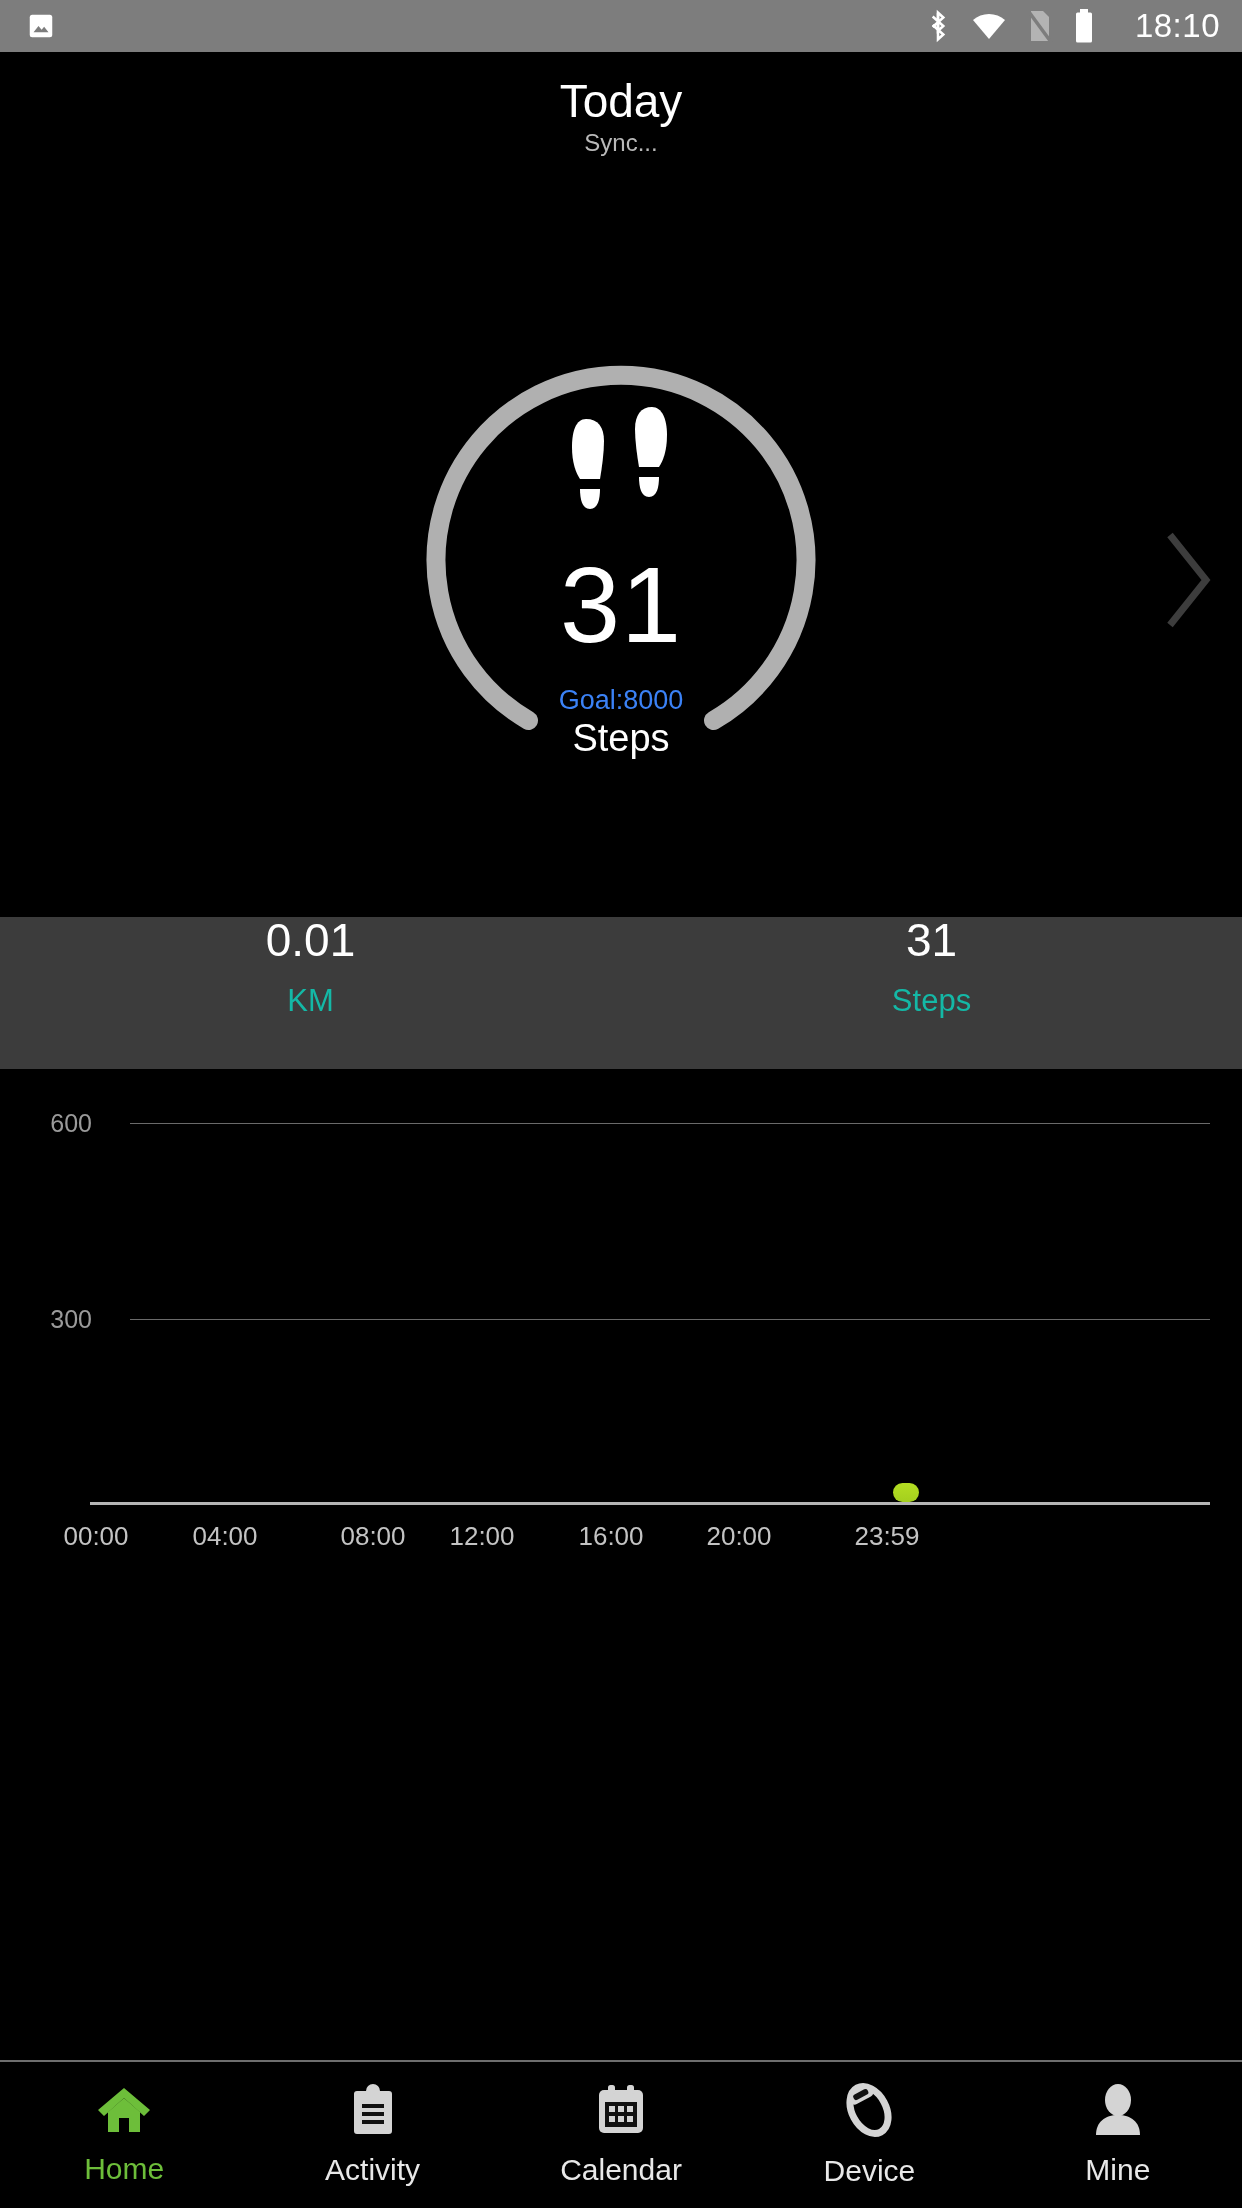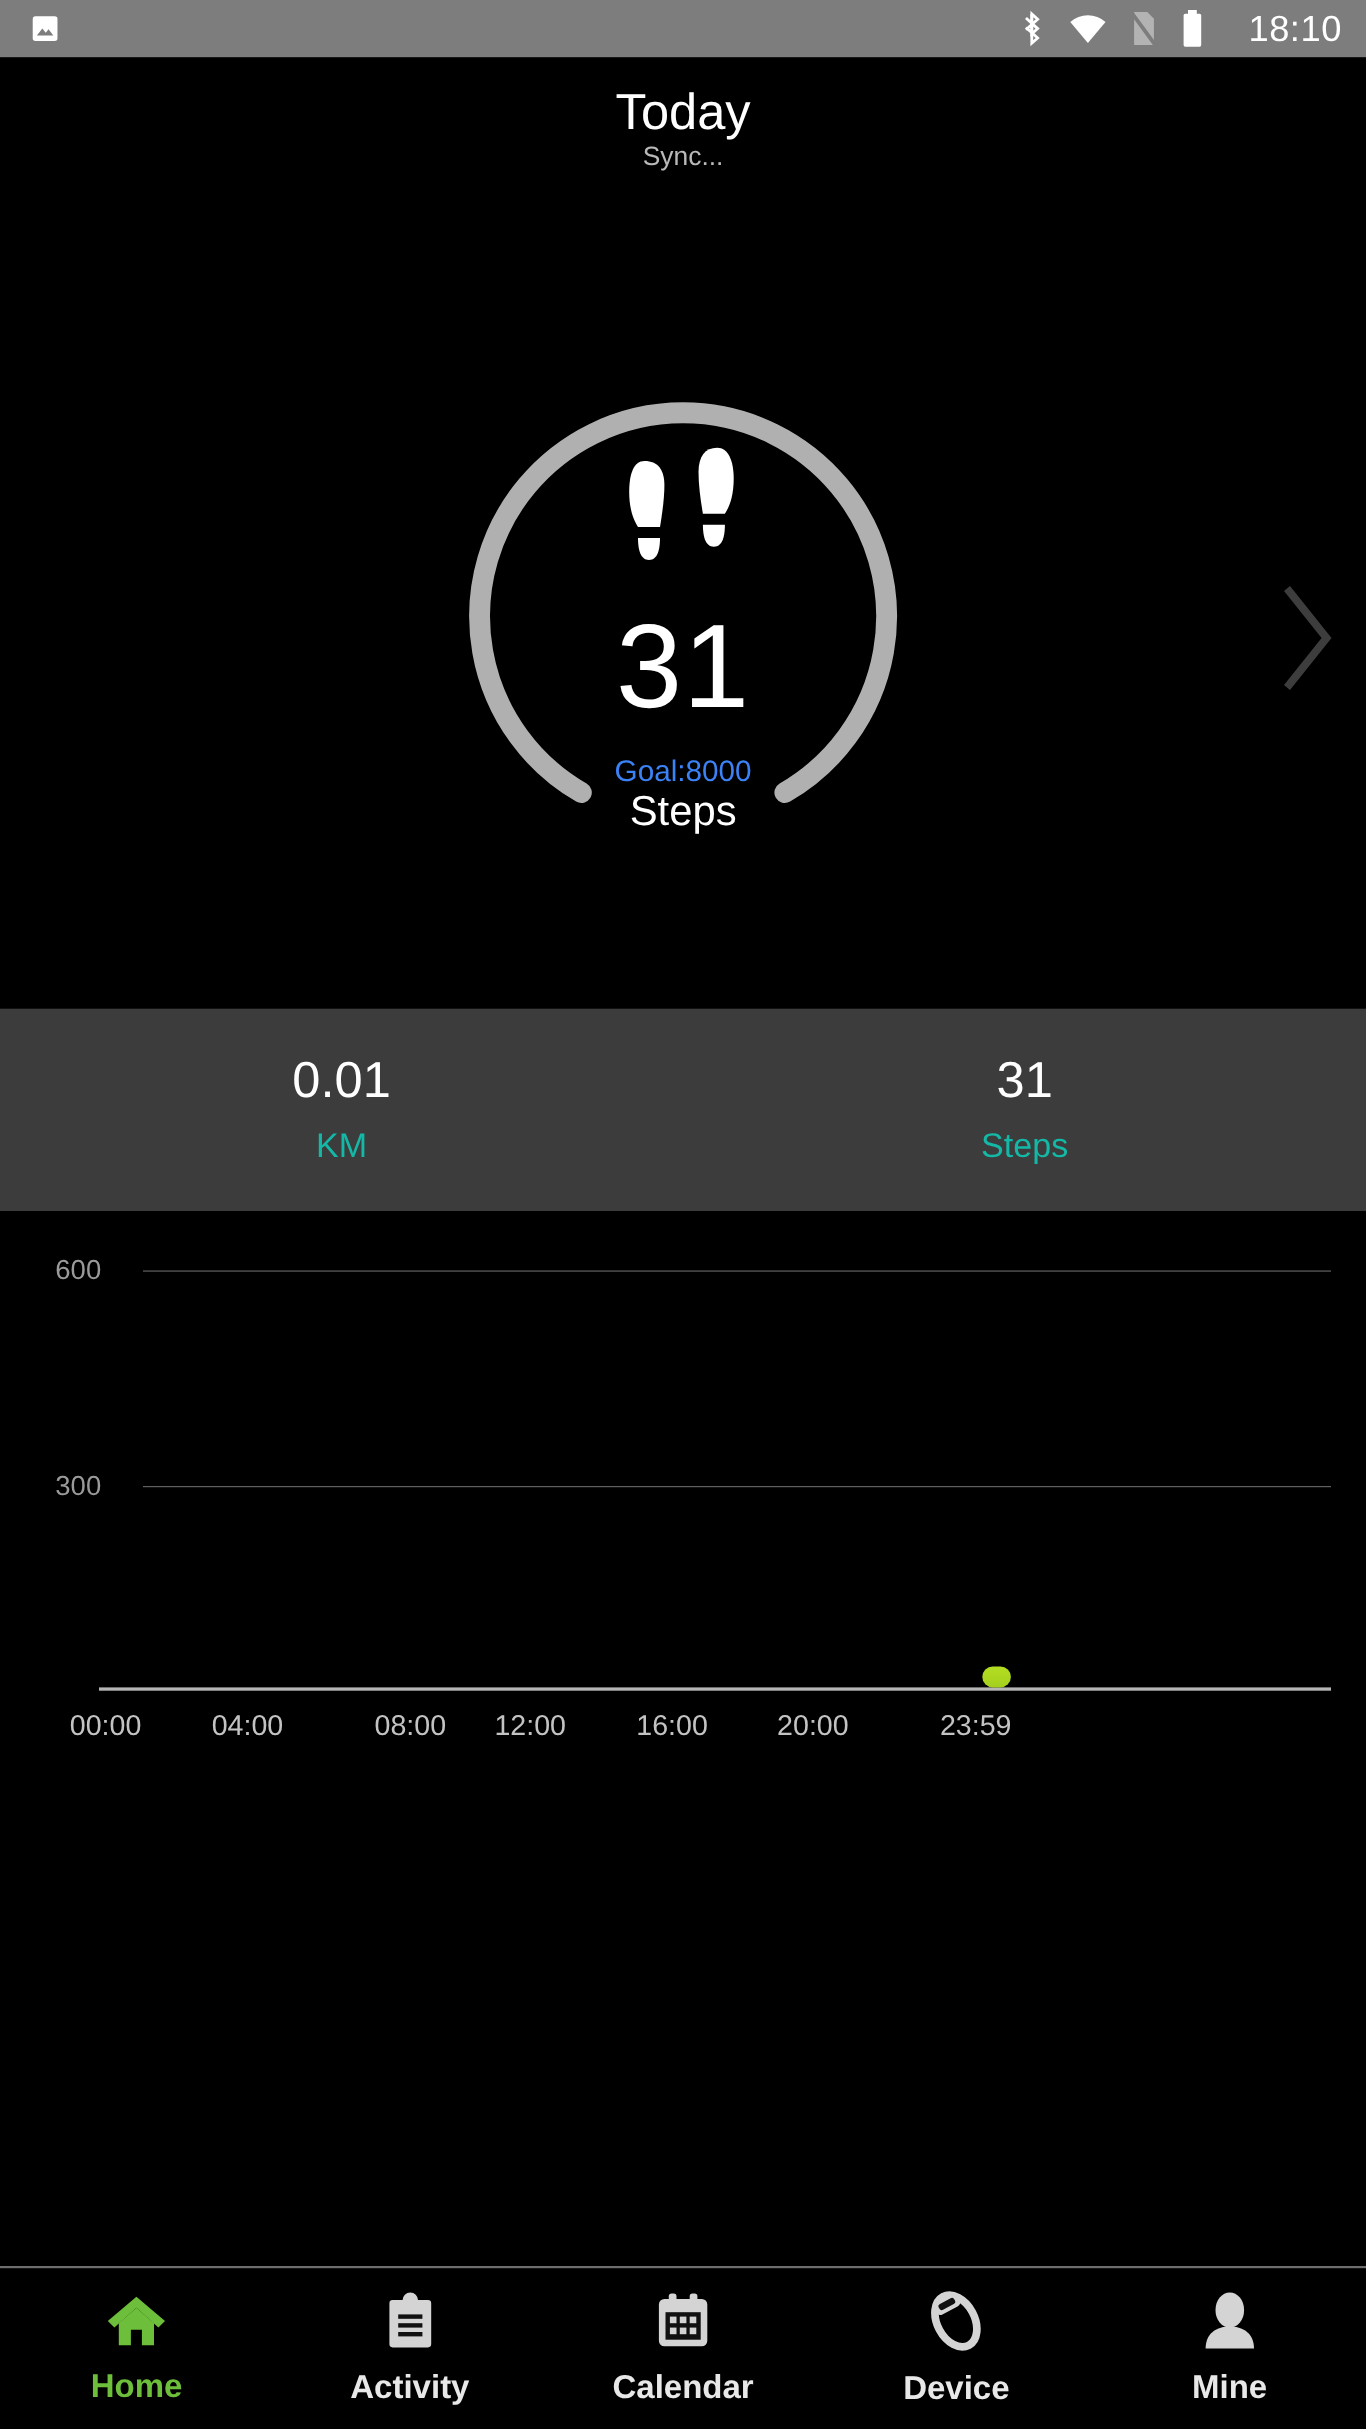--- a/index.html
+++ b/index.html
@@ -52,22 +52,22 @@
   .unit-text {
     position:absolute; left:50%; transform:translateX(-50%);
     top:344px; font-size:38px; color:#fff;
   }
   .chevron-right {
     position:absolute; right:24px; top:368px;
   }
 
   
   .stats {
-    background:#3c3c3c; height:184px;
-    display:flex; align-items:center;
+    background:#3c3c3c; height:152px;
+    display:flex; 
   }
   .stat { flex:1; text-align:center; }
   .stat-val { font-size:46px; color:#fff; line-height:1; }
   .stat-lbl { font-size:31px; color:#14b8a6; margin-top:20px; }
 
   
   .chart {
     position:relative; height:560px; background:#000;
   }
   .grid-row {
@@ -103,21 +103,21 @@
 
   
   .navbar {
     position:absolute; left:0; bottom:0;
     width:1242px; height:148px;
     background:#000; border-top:2px solid #6e6e6e;
     display:flex; align-items:center;
   }
   .nav-item {
     flex:1; display:flex; flex-direction:column;
-    align-items:center; justify-content:center; gap:12px;font-weight:bold;
+    align-items:center; justify-content:center; gap:12px;
   }
   .nav-label { font-size:30px; color:#e8e8e8; }
   .nav-item.active .nav-label { color:#6dbe3a; }
 </style>
 </head>
 <body>
 
 <div class="statusbar">
   <div class="sb-left">
     <span>

